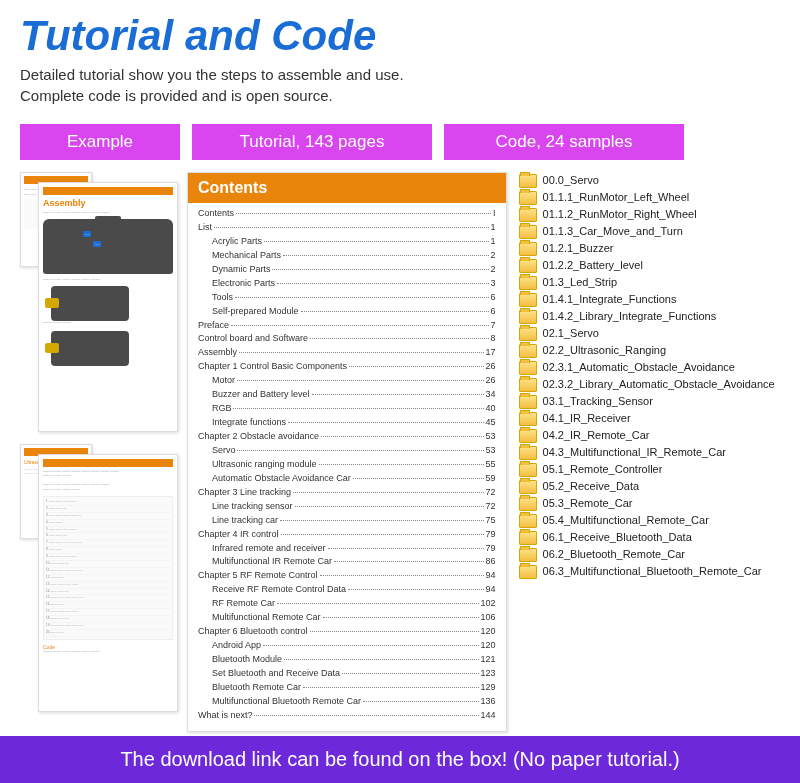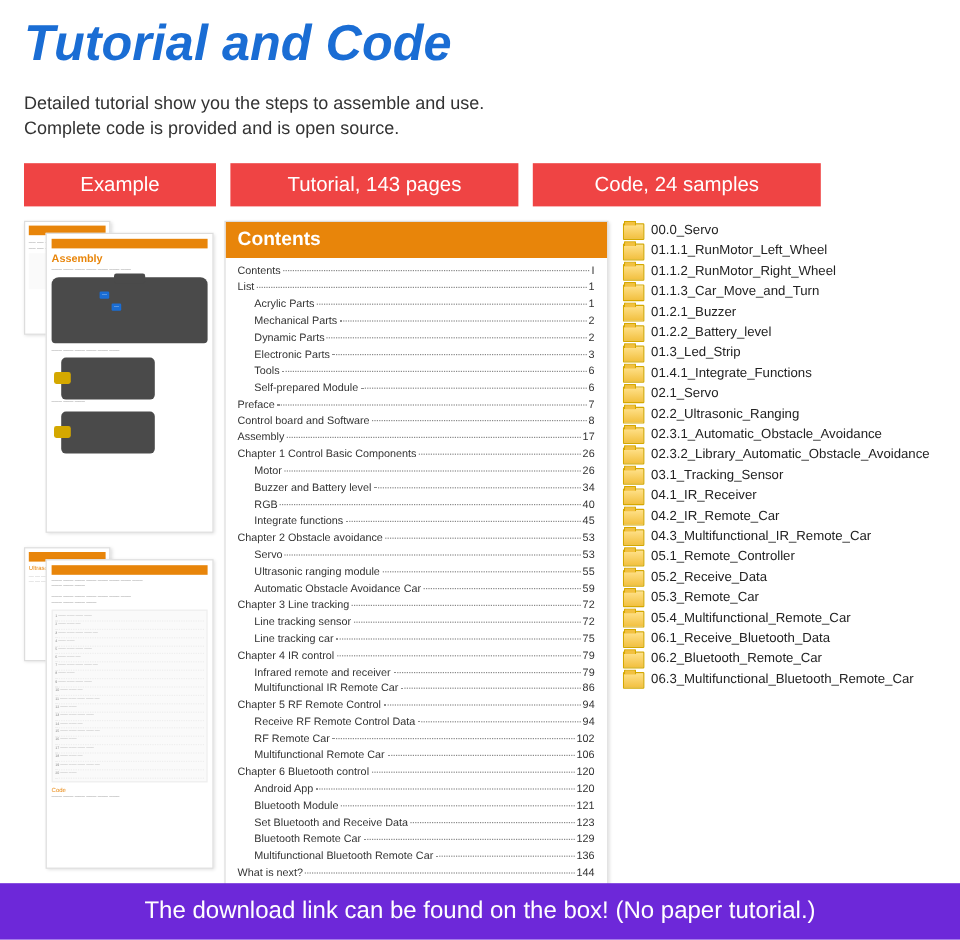--- a/index.html
+++ b/index.html
@@ -1,21 +1,21 @@
 <!DOCTYPE html>
 <html><head>
 <meta charset="utf-8">
 <style>
 *{margin:0;padding:0;box-sizing:border-box}
 body{width:800px;height:783px;background:#fff;font-family:Arial,sans-serif;overflow:hidden}
 .header{padding:12px 20px 8px}
-.title{font-size:42px;font-style:italic;font-weight:bold;color:#1a6dd4;margin-bottom:16px}
+.title{font-size:42px;font-style:italic;font-weight:bold;color:#1a6dd4;margin-bottom:4px}
 .subtitle{font-size:15px;color:#333;line-height:1.4}
 .labels{display:flex;gap:12px;padding:10px 20px 12px}
-.label-box{background:#ef4444;color:#fff;text-align:center;padding:8px 0;font-size:17px}
+.label-box{background:#d946ef;color:#fff;text-align:center;padding:8px 0;font-size:17px}
 .label-box:nth-child(1){width:160px}
 .label-box:nth-child(2){width:240px}
 .label-box:nth-child(3){width:240px}
 .content{display:flex;gap:12px;padding:0 20px;height:560px}
 .col1{width:160px;display:flex;flex-direction:column;gap:12px}
 .col2{width:330px}
 .col3{width:270px}
 .page-stack{position:relative;width:100%;height:260px}
 .page{position:absolute;background:#fff;border:1px solid #ddd;box-shadow:1px 1px 3px rgba(0,0,0,.15)}
 .page-back{width:72px;height:95px;top:0;left:0;padding:3px}
@@ -353,20 +353,24 @@
         <div class="folder-item">
           <span class="folder-icon"></span>
           <span>01.3_Led_Strip</span>
         </div>
         <div class="folder-item">
           <span class="folder-icon"></span>
           <span>01.4.1_Integrate_Functions</span>
         </div>
         <div class="folder-item">
           <span class="folder-icon"></span>
+          <span>01.4.2_Library_Integrate_Functions</span>
+        </div>
+        <div class="folder-item">
+          <span class="folder-icon"></span>
           <span>02.1_Servo</span>
         </div>
         <div class="folder-item">
           <span class="folder-icon"></span>
           <span>02.2_Ultrasonic_Ranging</span>
         </div>
         <div class="folder-item">
           <span class="folder-icon"></span>
           <span>02.3.1_Automatic_Obstacle_Avoidance</span>
         </div>

